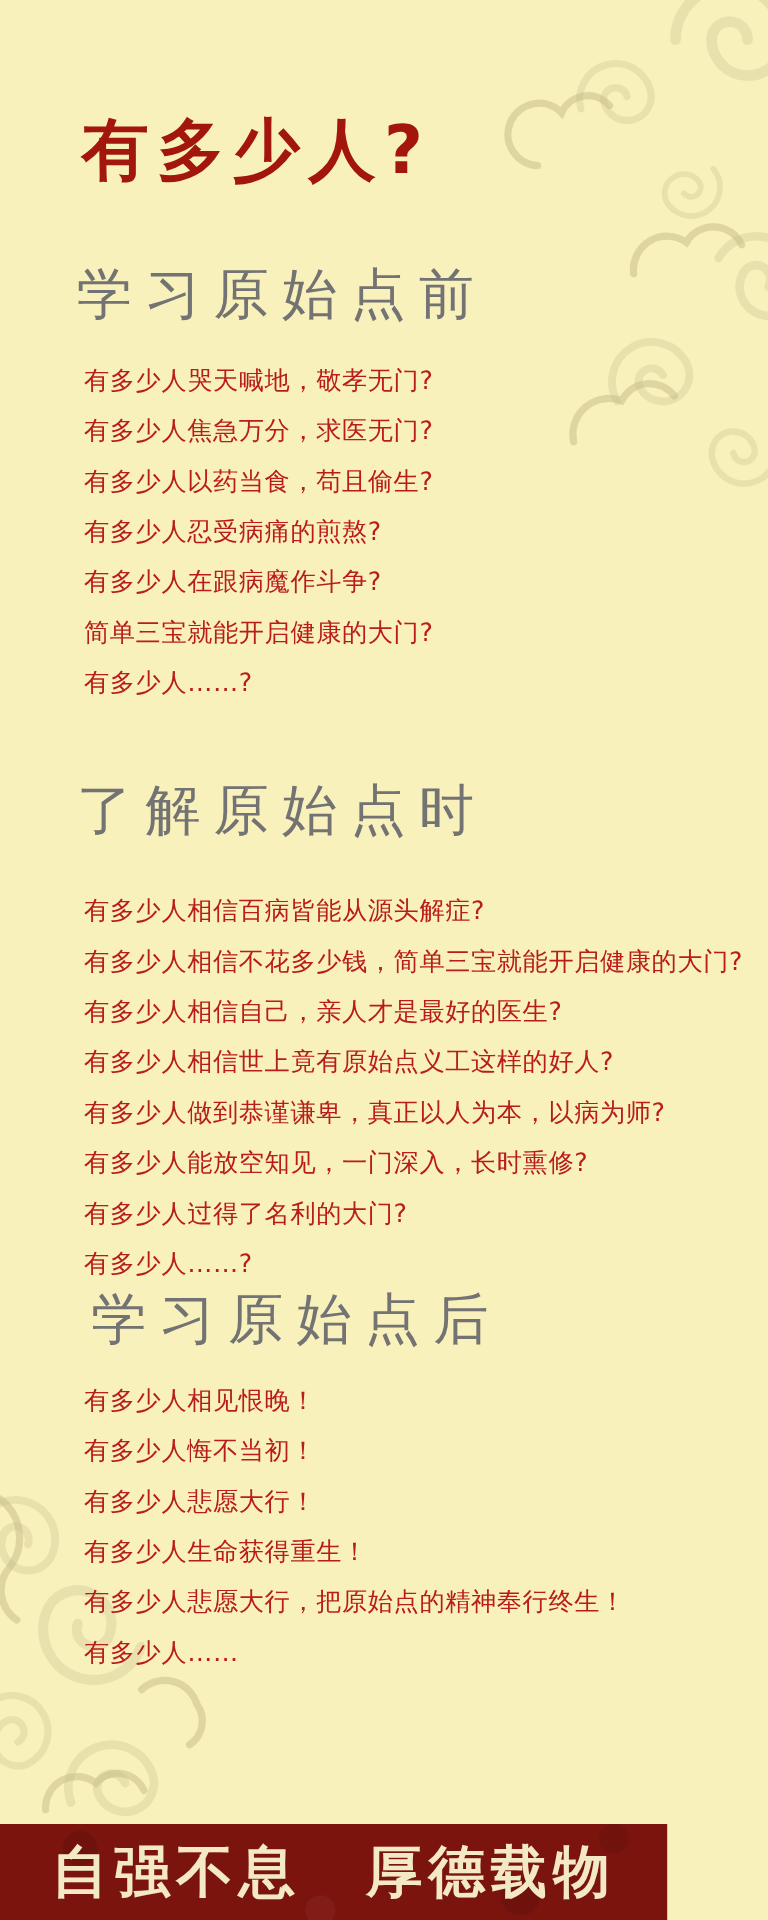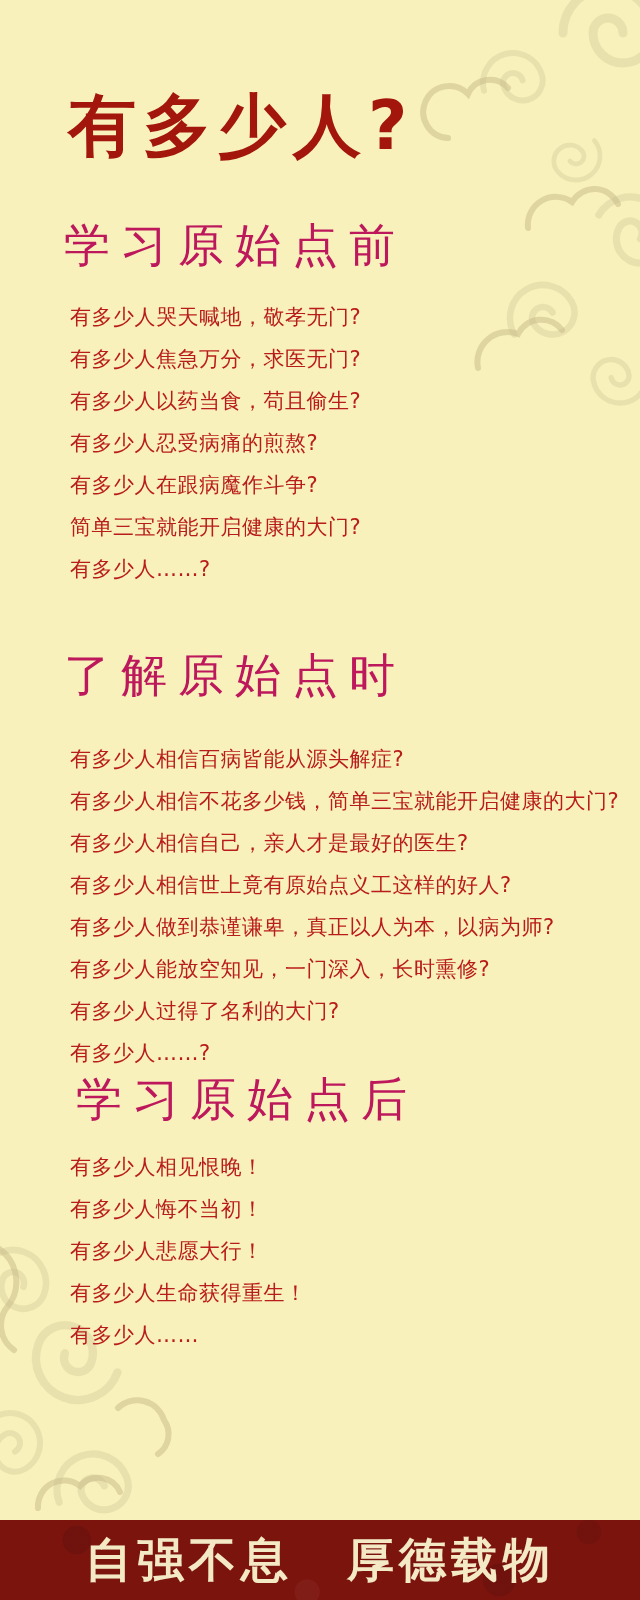--- a/index.html
+++ b/index.html
@@ -19,36 +19,36 @@
     stroke: #c8bd8d;
     stroke-width: 6;
     stroke-linecap: round;
     opacity: 0.55;
   }
   .title {
     position: absolute;
     left: 68px;
     top: 94px;
     margin: 0;
-    font-size: 68px;
+    font-size: 56px;
     line-height: 64px;
     font-weight: 700;
     color: #a2160c;
     letter-spacing: 7px;
     white-space: nowrap;
     font-family: "DejaVu Sans", sans-serif;
   }
   .sec-heading {
     position: absolute;
     left: 64px;
     margin: 0;
     font-size: 46px;
     line-height: 58px;
     font-weight: 500;
-    color: #be185d;
+    color: #737373;
     letter-spacing: 11px;
     white-space: nowrap;
     font-family: "DejaVu Serif", serif;
   }
   #heading-1 { top: 216px; }
   #heading-2 { top: 646px; }
   #heading-3 { top: 1070px; margin-left: 12px; }
   .body-block {
     position: absolute;
     left: 70px;
@@ -62,21 +62,21 @@
   #body-3 { top: 1146px; }
   .line {
     height: 42px;
     line-height: 42px;
     white-space: nowrap;
   }
   .footer {
     position: absolute;
     left: 0;
     bottom: 0;
-    width: 640px;
+    width: 556px;
     height: 80px;
     background:
       radial-gradient(circle at 12% 25%, rgba(0,0,0,0.10) 0 14px, transparent 15px),
       radial-gradient(circle at 78% 75%, rgba(0,0,0,0.10) 0 16px, transparent 17px),
       radial-gradient(circle at 48% 90%, rgba(255,255,255,0.04) 0 12px, transparent 13px),
       radial-gradient(circle at 92% 15%, rgba(0,0,0,0.08) 0 12px, transparent 13px),
       #7c140e;
     display: flex;
     align-items: center;
     justify-content: center;
@@ -145,20 +145,21 @@
     <div class="line">有多少人过得了名利的大门?</div>
     <div class="line">有多少人……?</div>
   </div>
 
   <h2 class="sec-heading" id="heading-3">学习原始点后</h2>
   <div class="body-block" id="body-3">
     <div class="line">有多少人相见恨晚！</div>
     <div class="line">有多少人悔不当初！</div>
     <div class="line">有多少人悲愿大行！</div>
     <div class="line">有多少人生命获得重生！</div>
+    <div class="line">有多少人悲愿大行，把原始点的精神奉行终生！</div>
     <div class="line">有多少人……</div>
   </div>
 
   <div class="footer">
     <span>自强不息</span>
     <span>厚德载物</span>
   </div>
 
 </div>
 

